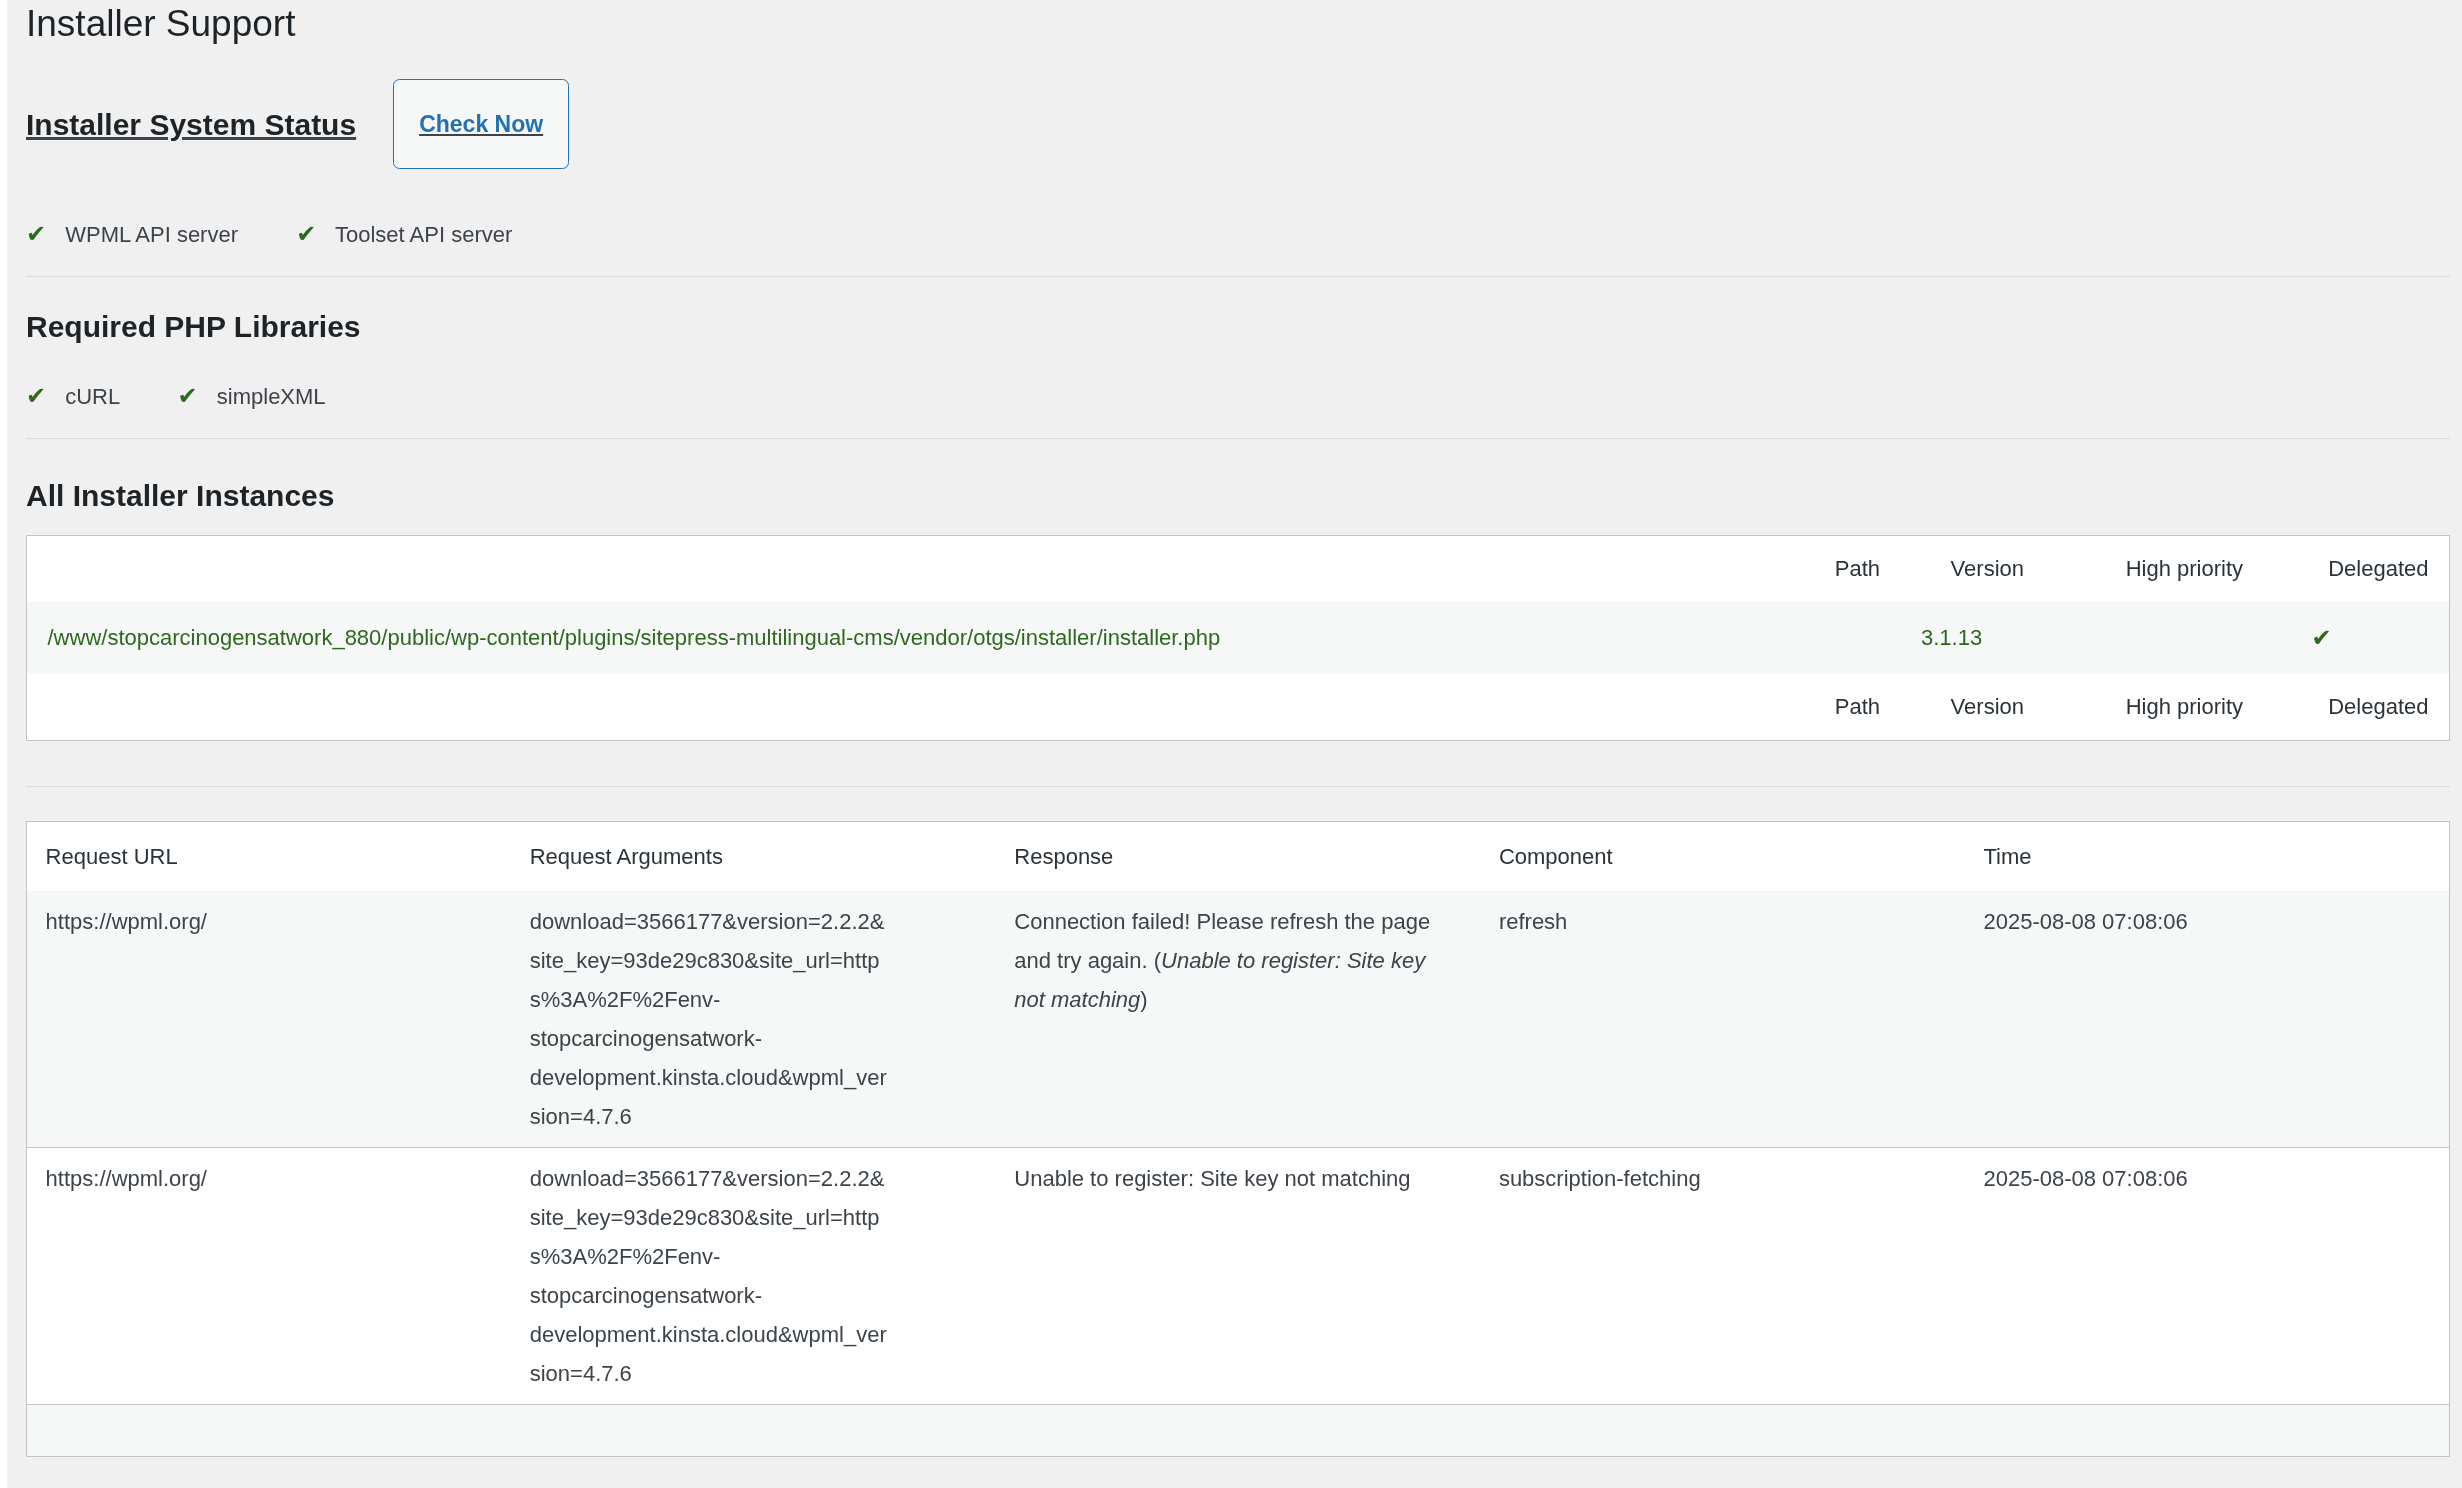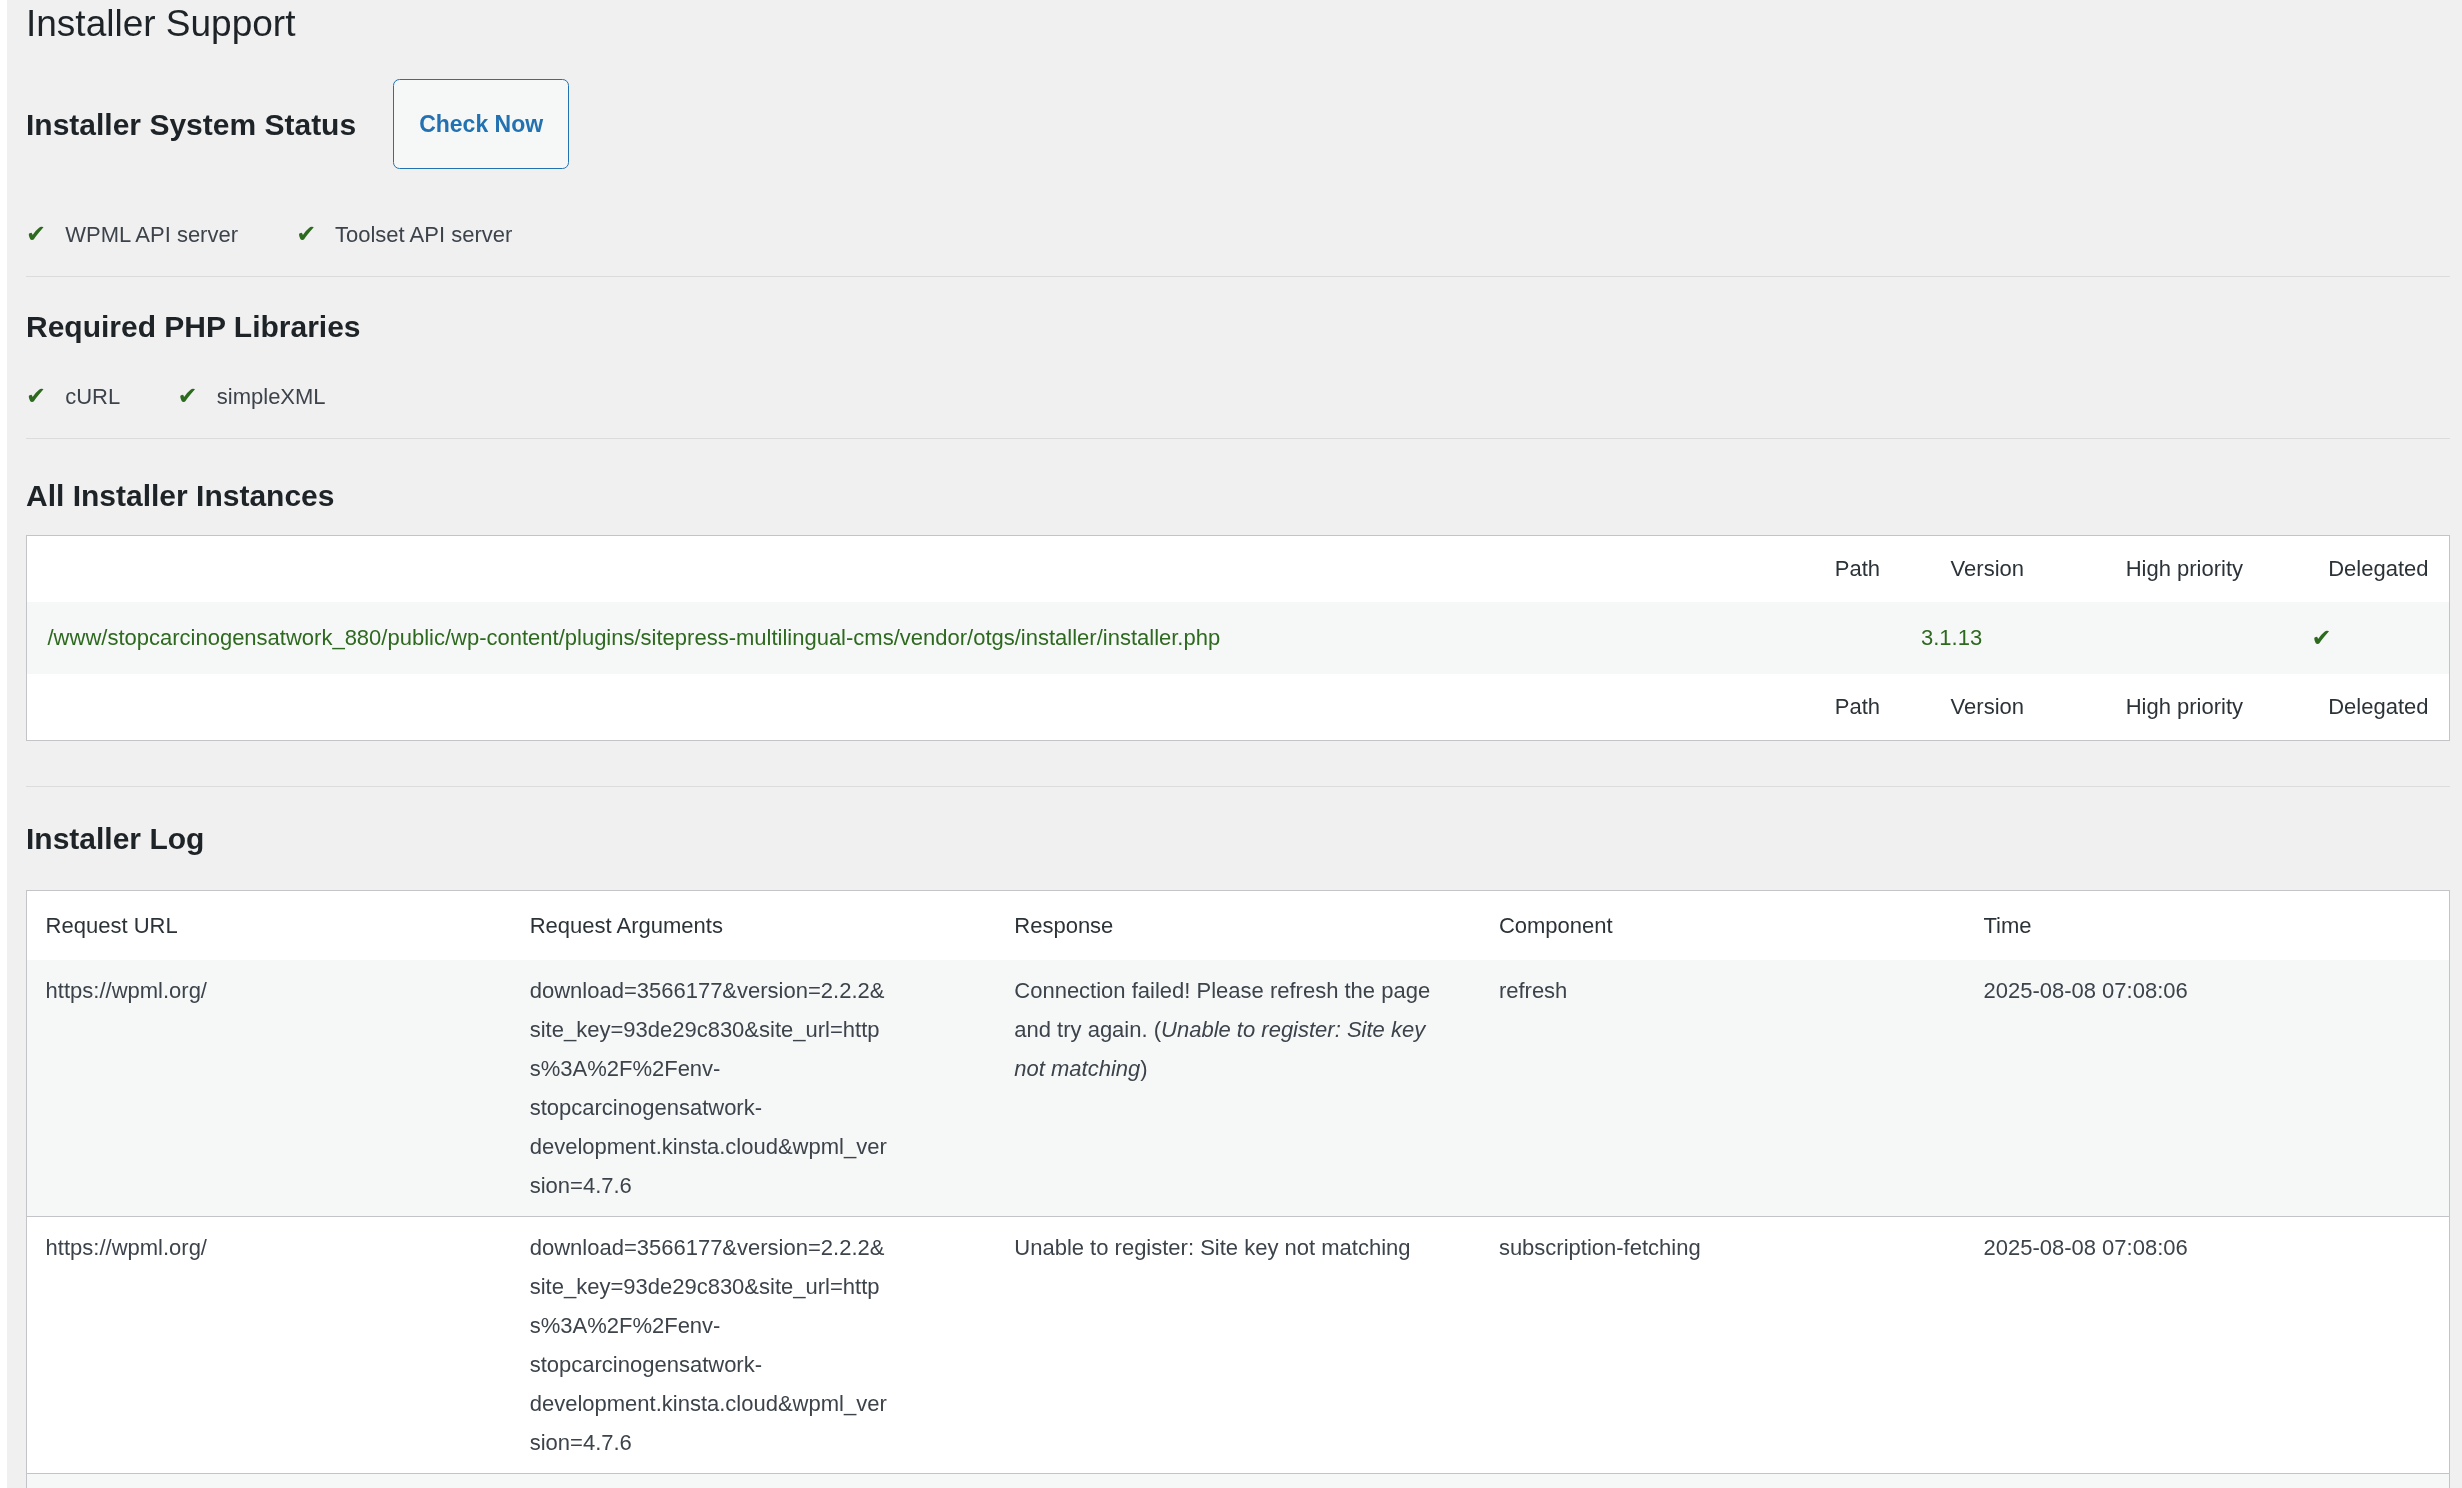--- a/index.html
+++ b/index.html
@@ -26,21 +26,21 @@
     font-size: 37px; line-height: 47px;
     font-weight: 400; color: #1d2327;
   }
   h2 {
     margin: 0;
     font-size: 30px; line-height: 35px;
     font-weight: 700; color: #1d2327;
   }
   .status-row {
     margin-top: 32px;
-    display: flex; align-items: center; gap: 37px;
+    display: flex; align-items: center; gap: 37px; text-decoration: underline;
   }
   .button-secondary {
     display: inline-block;
     font-family: inherit;
     font-size: 23px; line-height: 28px; font-weight: 700;
     color: #2271b1;
     background: #f6f7f7;
     border: 1.9px solid #2271b1;
     border-radius: 6.5px;
     padding: 30px 25px;
@@ -172,21 +172,20 @@
         <th>Path</th>
         <th>Version</th>
         <th>High priority</th>
         <th>Delegated</th>
       </tr>
     </tfoot>
   </table>
 
   <hr class="divider before-log">
 
-  <h2 class="log-heading">Installer Log</h2>
 
   <table class="log">
     <colgroup>
       <col style="width:20%">
         <col style="width:20%">
         <col style="width:20%">
         <col style="width:20%">
         <col style="width:20%">
     </colgroup>
     <thead>

